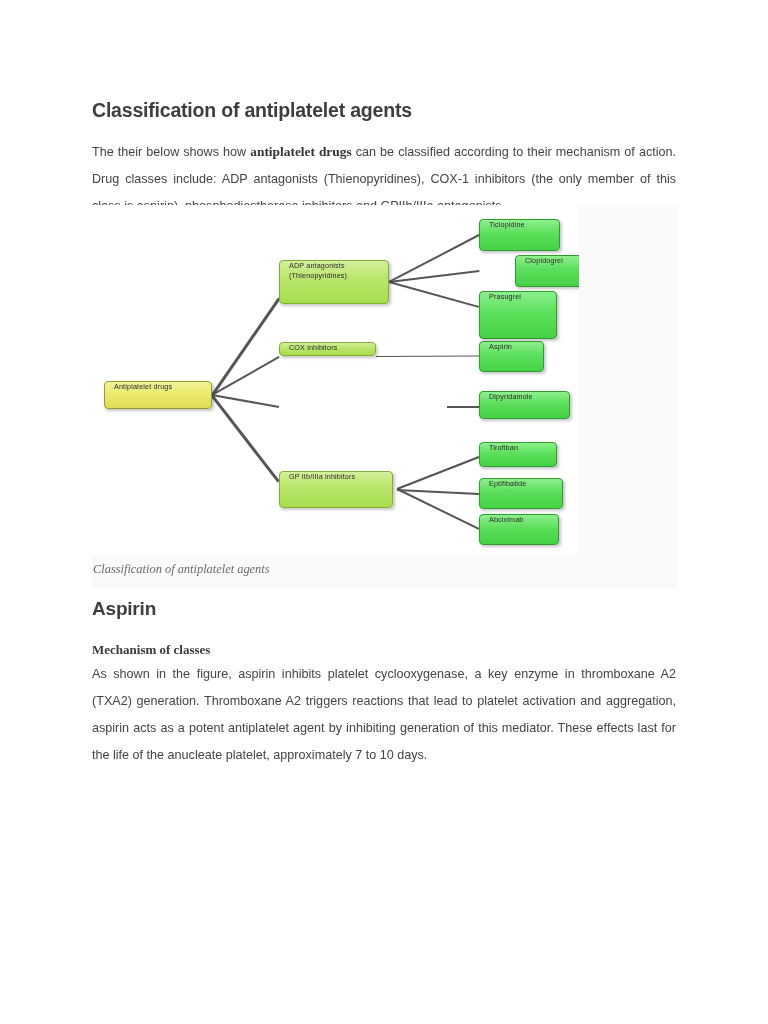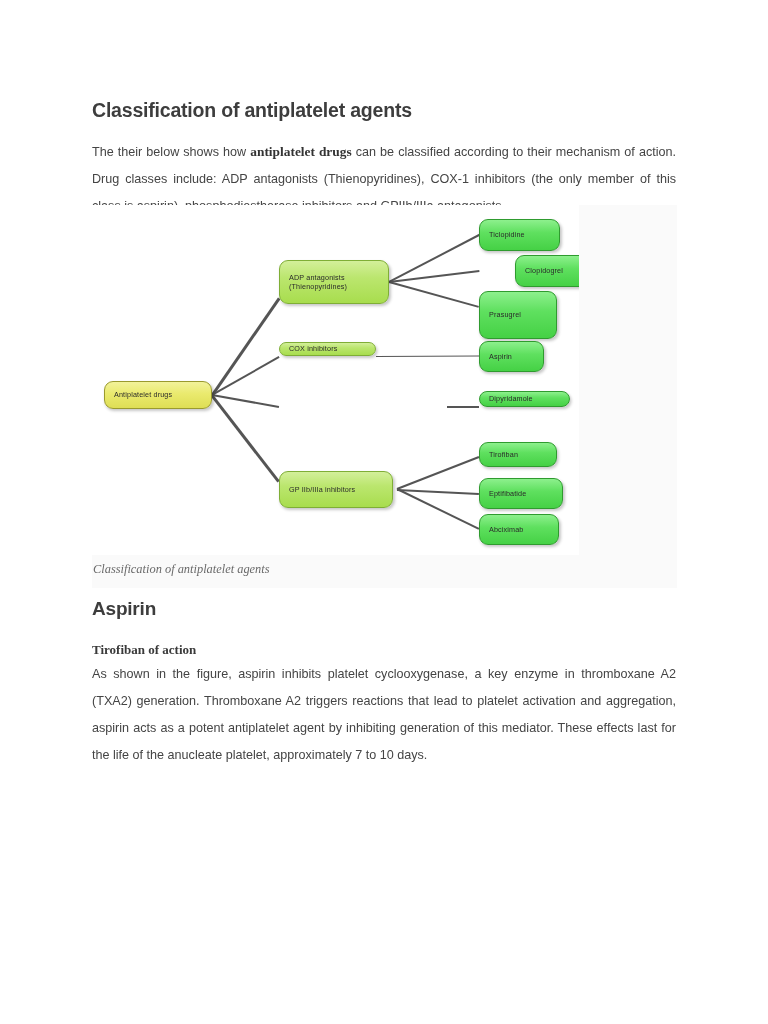--- a/index.html
+++ b/index.html
@@ -113,23 +113,22 @@
     font-family: "Liberation Serif", serif;
     font-style: italic;
     font-size: 12.4px;
     color: #6a6a6a;
   }
 
   
   .node {
     position: absolute;
     box-sizing: border-box;
-    border-radius: 9px;
+    border-radius: 4px;
     display: flex;
-    align-items: center;
     z-index: 3;
     font-family: "Liberation Sans", sans-serif;
     font-size: 7.2px;
     color: #2a2a2a;
     letter-spacing: 0.15px;
     padding-left: 9px;
     padding-right: 5px;
     box-shadow: 1.5px 2px 3px rgba(0,0,0,0.22);
   }
   .node span { display: block; line-height: 9.5px; }
@@ -198,21 +197,21 @@
         </div>
 
         <div class="node leaf" style="left:387px; top:86px; width:78px; height:48px;">
           <span>Prasugrel</span>
         </div>
 
         <div class="node leaf" style="left:387px; top:136px; width:65px; height:31px;">
           <span>Aspirin</span>
         </div>
 
-        <div class="node leaf" style="left:387px; top:186px; width:91px; height:16px;">
+        <div class="node leaf" style="left:387px; top:186px; width:91px; height:28px;">
           <span>Dipyridamole</span>
         </div>
 
         <div class="node leaf" style="left:387px; top:237px; width:78px; height:25px;">
           <span>Tirofiban</span>
         </div>
 
         <div class="node leaf" style="left:387px; top:273px; width:84px; height:31px;">
           <span>Eptifibatide</span>
         </div>
@@ -233,16 +232,16 @@
           <div class="edge" style="left: 305px; top: 283.4px; width: 88.0227px; height: 2.2px; background: rgb(85, 85, 85); transform: rotate(-21.3179deg);"></div>
           <div class="edge" style="left: 305px; top: 283.6px; width: 82.0975px; height: 1.8px; background: rgb(85, 85, 85); transform: rotate(2.7927deg);"></div>
           <div class="edge" style="left: 305px; top: 283.3px; width: 91.236px; height: 2.4px; background: rgb(85, 85, 85); transform: rotate(26.0033deg);"></div>
         </div>
 
       <div class="figure-caption">Classification of antiplatelet agents</div>
     </div>
   </div>
 
   <h2 class="section-title">Aspirin</h2>
-  <h3 class="sub-title">Tirofiban of action</h3>
+  <h3 class="sub-title">Mechanism of classes</h3>
   <p class="body-text mechanism">As shown in the figure, aspirin inhibits platelet cyclooxygenase, a key enzyme in thromboxane A2 (TXA2) generation. Thromboxane A2 triggers reactions that lead to platelet activation and aggregation, aspirin acts as a potent antiplatelet agent by inhibiting generation of this mediator. These effects last for the life of the anucleate platelet, approximately 7 to 10 days.</p>
 
 </div>
 
 </body></html>

